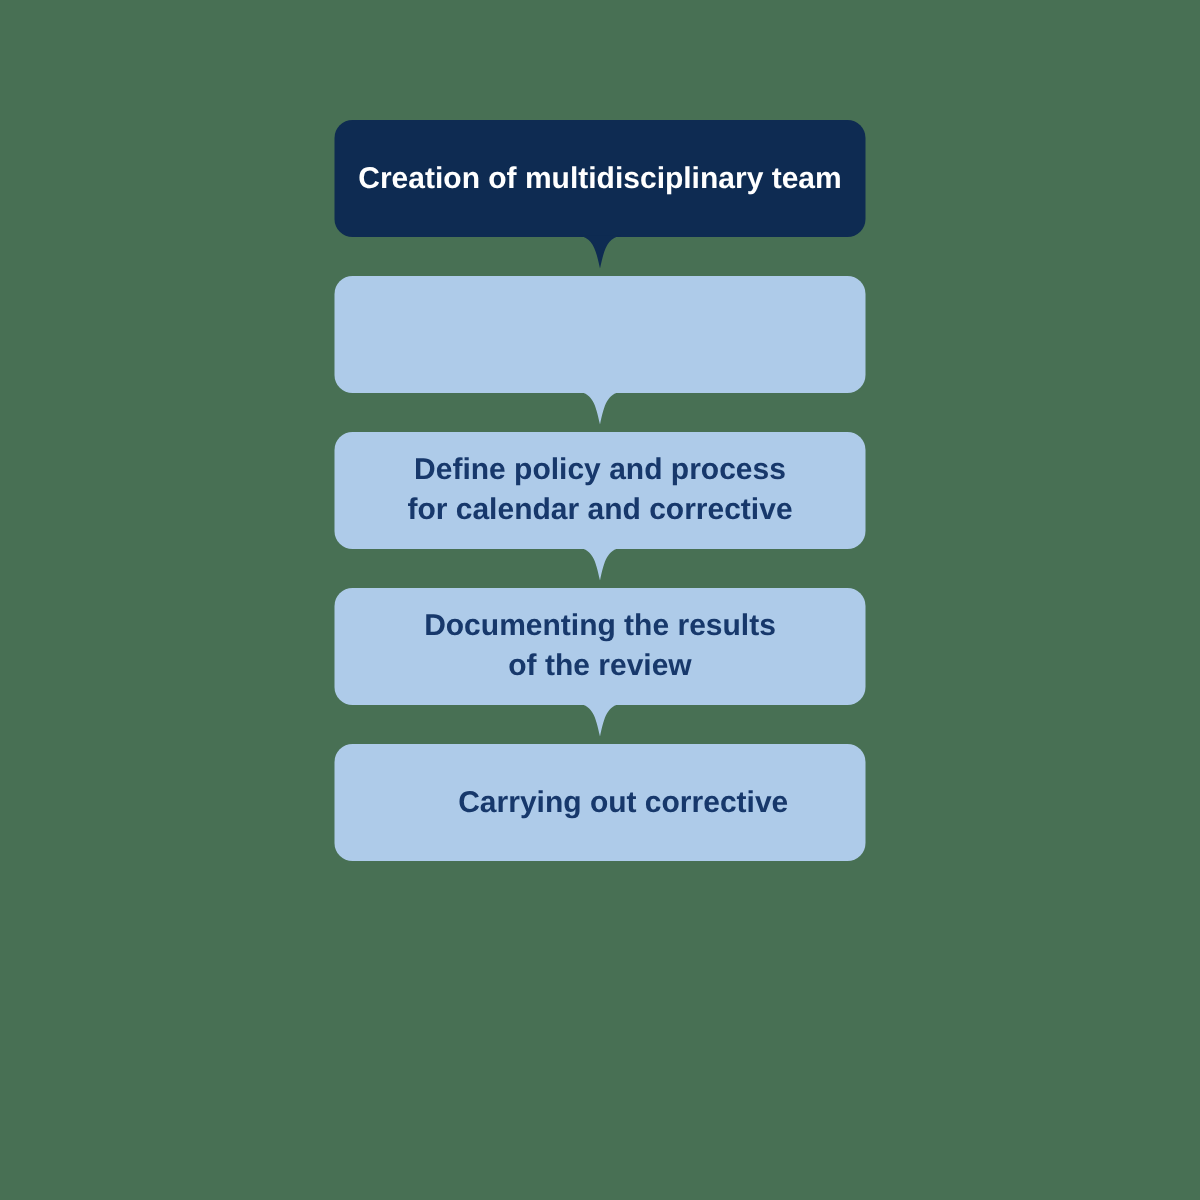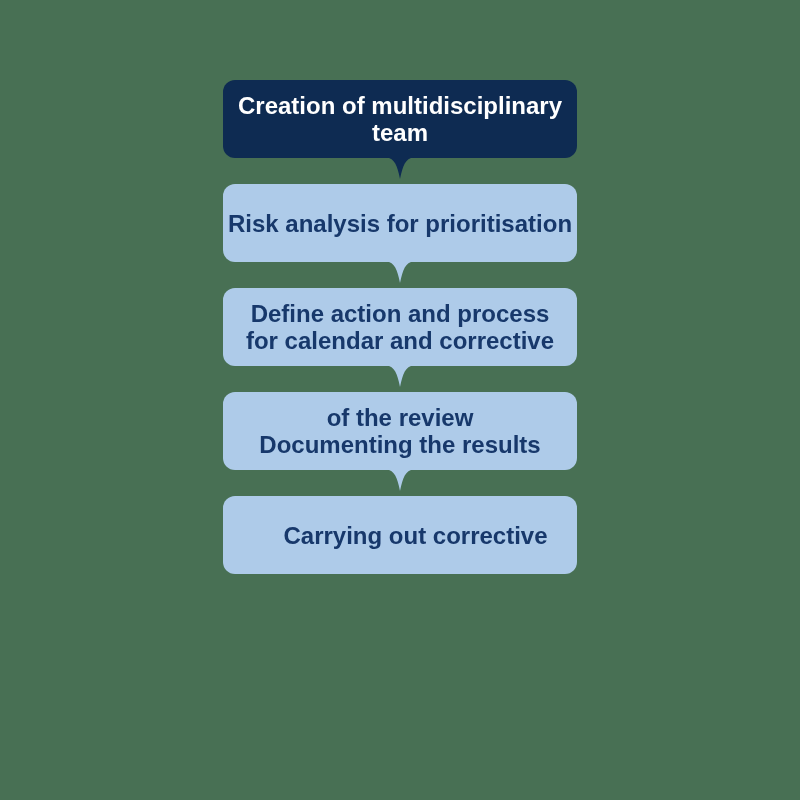--- a/index.html
+++ b/index.html
@@ -29,21 +29,21 @@
     position: relative;
     width: 100%;
     height: 78px;
     border-radius: 12px;
     display: flex;
     flex-direction: column;
     align-items: center;
     justify-content: center;
     text-align: center;
     font-weight: bold;
-    font-size: 24px;
+    font-size: 20px;
     line-height: 27px;
     margin-bottom: 26px;
   }
   .step:last-child { margin-bottom: 0; padding-left: 31px; }
   .step.dark {
     background: var(--primary-dark);
     color: var(--text-light);
   }
   .step.light {
     background: var(--primary-light);
@@ -68,38 +68,37 @@
 <div class="flow-column">
 
   <div class="step dark">
     <span class="step-line">Creation of multidisciplinary team</span>
     <svg class="tail" viewBox="0 0 28 22" aria-hidden="true">
       <path d="M0,0 C9,2 11,8 14,22 C17,8 19,2 28,0 Z"></path>
     </svg>
   </div>
 
   <div class="step light">
-    <span class="step-line">Risk analysis for prioritisation</span>
     <svg class="tail" viewBox="0 0 28 22" aria-hidden="true">
       <path d="M0,0 C9,2 11,8 14,22 C17,8 19,2 28,0 Z"></path>
     </svg>
   </div>
 
   <div class="step light">
-    <span class="step-line">Define action and process</span>
+    <span class="step-line">Define policy and process</span>
     <span class="step-line">for calendar and corrective</span>
     <svg class="tail" viewBox="0 0 28 22" aria-hidden="true">
       <path d="M0,0 C9,2 11,8 14,22 C17,8 19,2 28,0 Z"></path>
     </svg>
   </div>
 
 
   <div class="step light">
+    <span class="step-line">Documenting the results</span>
     <span class="step-line">of the review</span>
-    <span class="step-line">Documenting the results</span>
     <svg class="tail" viewBox="0 0 28 22" aria-hidden="true">
       <path d="M0,0 C9,2 11,8 14,22 C17,8 19,2 28,0 Z"></path>
     </svg>
   </div>
 
   <div class="step light">
     <span class="step-line">Carrying out corrective</span>
   </div>
 
 </div>

